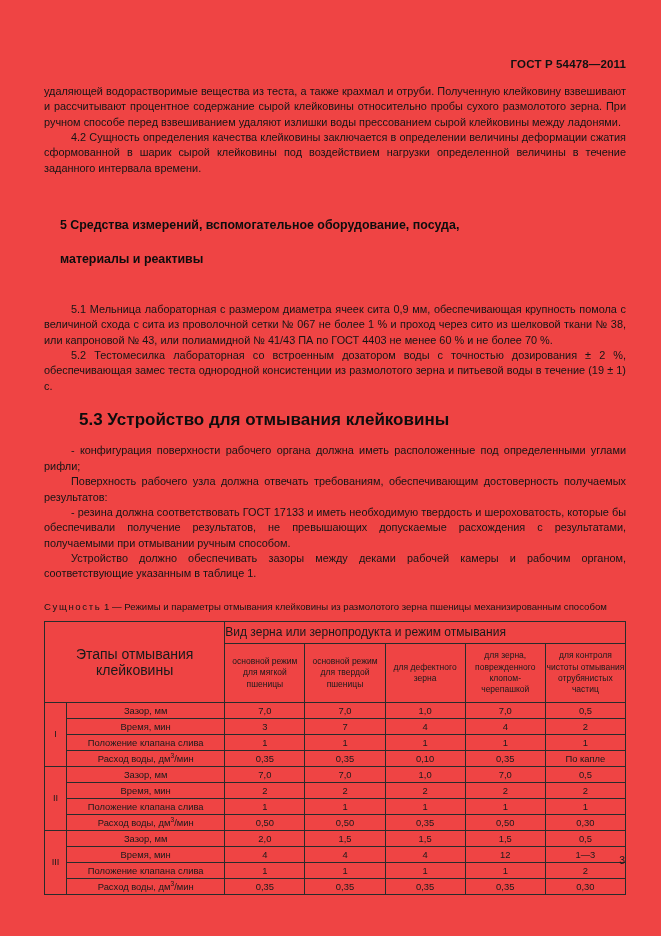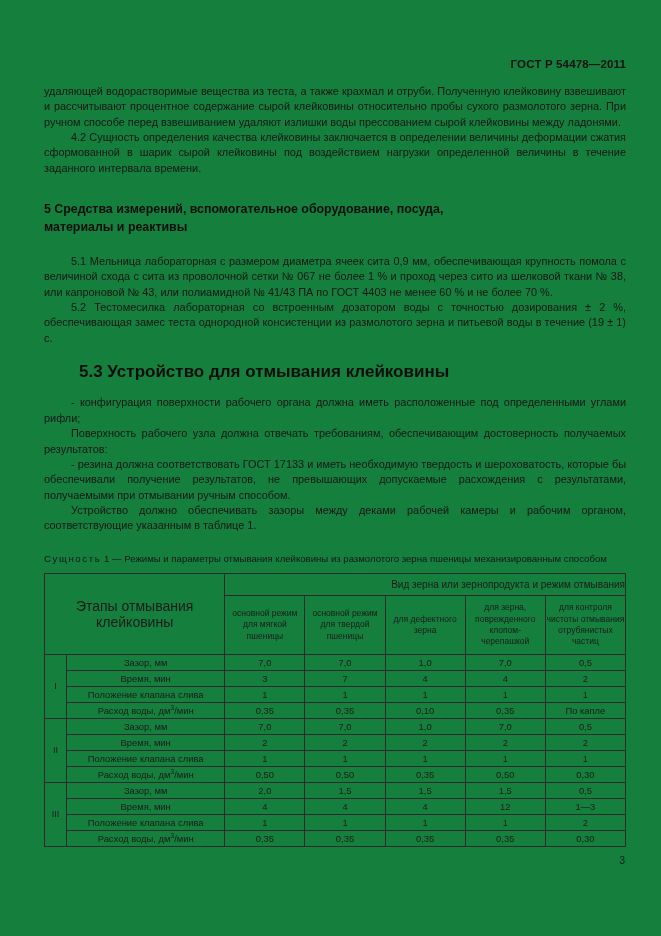--- a/index.html
+++ b/index.html
@@ -8,21 +8,21 @@
     background: #ffffff;
   }
   body {
     font-family: "Liberation Sans", sans-serif;
     color: #1a1a1a;
   }
   .page {
     position: relative;
     width: 661px;
     height: 936px;
-    background: #15803d;
+    background: #ef4444;
     box-sizing: border-box;
     overflow: hidden;
   }
   .content {
     position: absolute;
     left: 44px;
     top: 0;
     width: 582px;
   }
 
@@ -43,21 +43,21 @@
     font-size: 10.9px;
     line-height: 15.35px;
     text-align: justify;
     text-justify: inter-word;
     color: #151515;
   }
   p.indent { text-indent: 27px; }
   p.dash-item { text-indent: 27px; }
 
   h2.section-head {
-    margin: 0;
+    margin: 16px;
     font-size: 12.4px;
     font-weight: bold;
     line-height: 18px;
     color: #0d0d0d;
   }
   .gap-24 { height: 24px; }
   .gap-18 { height: 18px; }
   .gap-10 { height: 10px; }
   .gap-8  { height: 8px; }
 
@@ -95,22 +95,22 @@
     padding: 0;
     font-weight: normal;
     vertical-align: middle;
   }
   th.col-stages {
     text-align: center;
     font-size: 14px;
     padding: 4px 6px;
   }
   th.span-head {
-    text-align: right;
-    font-size: 10px;
+    text-align: left;
+    font-size: 12px;
     height: 21px;
     padding: 2px 4px;
   }
   th.sub-head-cell {
     text-align: center;
     font-size: 8.5px;
     line-height: 11.4px;
     padding: 5px 3px 6px 3px;
     height: 58px;
   }

